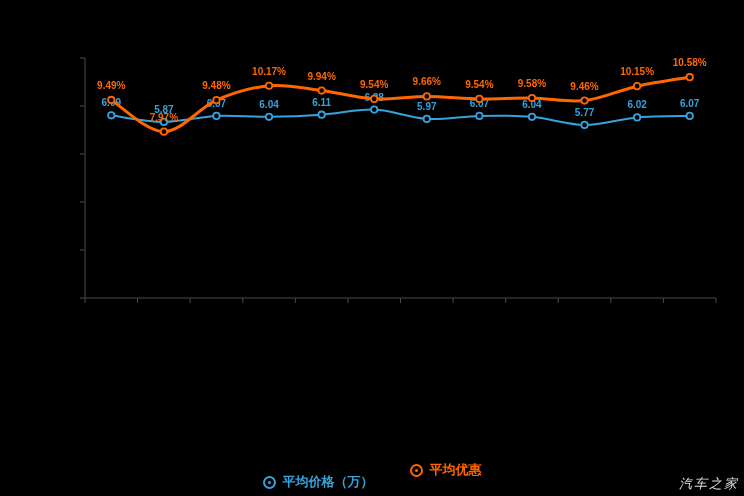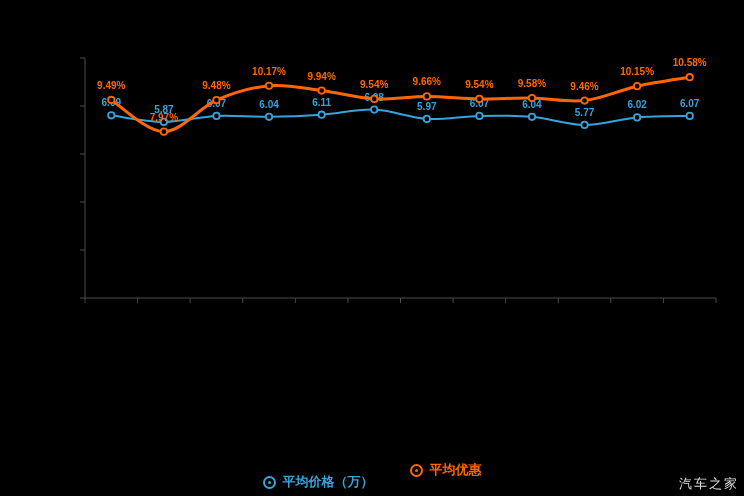--- a/index.html
+++ b/index.html
@@ -15,21 +15,21 @@
   }
   .legend-item{display:flex;align-items:center;gap:7px;cursor:pointer;}
   .legend-icon{
     width:9px;height:9px;border-radius:50%;border:2px solid currentColor;
     display:inline-flex;align-items:center;justify-content:center;background:#000;
   }
   .legend-dot{width:3px;height:3px;border-radius:50%;background:currentColor;}
   .legend-label{font-size:13px;font-weight:bold;color:currentColor;}
   .watermark{
     position:absolute;right:5px;bottom:3px;font-size:13px;
-    color:#dcdcdc;letter-spacing:2px;
+    color:#dcdcdc;letter-spacing:2px;font-style:italic;
   }
 </style>
 </head>
 <body>
 
 <div class="stage">
 
   <svg width="744" height="496" viewBox="0 0 744 496">
       <line x1="85" y1="58" x2="85" y2="298" stroke="#4a4a4a"></line>
       <line x1="85" y1="298" x2="716" y2="298" stroke="#4a4a4a"></line>

